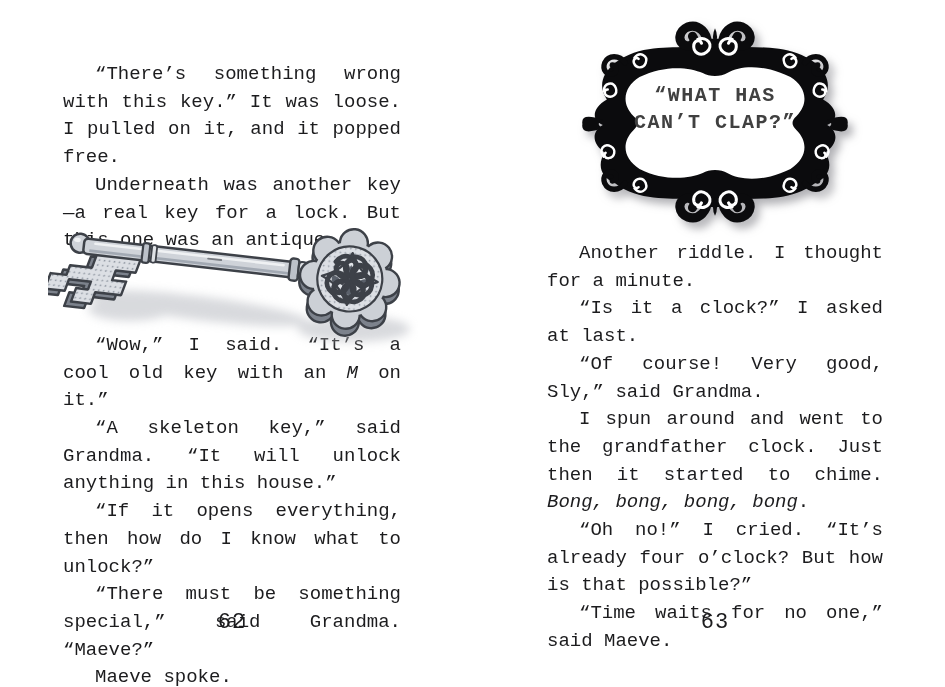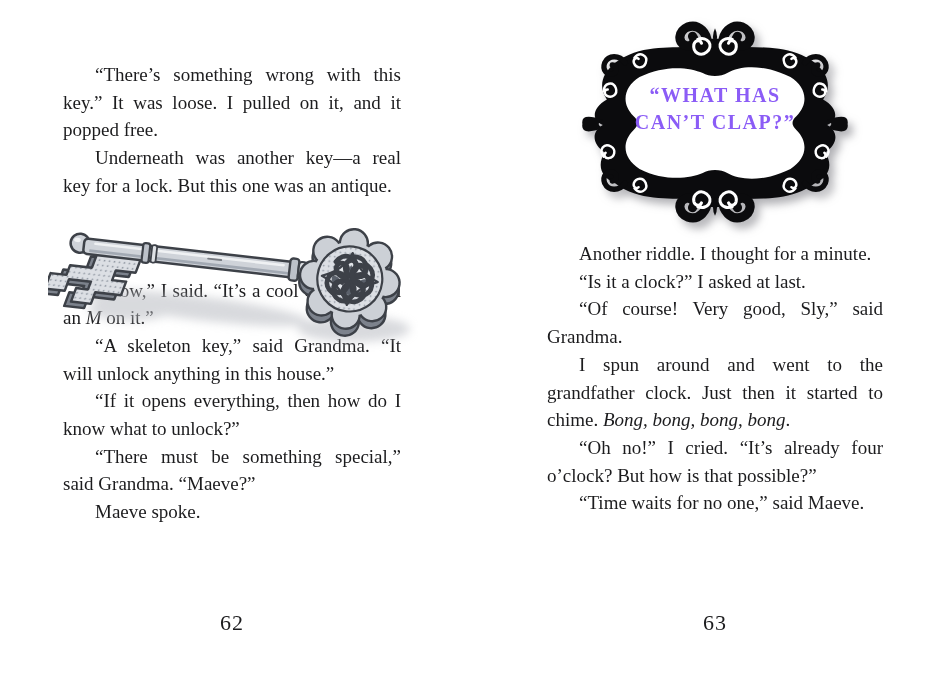--- a/index.html
+++ b/index.html
@@ -1,34 +1,34 @@
 <!DOCTYPE html>
 <html style="--paper: #ffffff; --ink: #1c1c1e; --frame-black: #0b0b0d; --key-outline: #3d4148; --key-light: #cfd3d9; --key-mid: #b5bac2; --key-dark: #7c828c; --shadow: #c9ccd2;"><head>
 <meta charset="utf-8">
 <style>
   html,body{margin:0;padding:0;background:#ffffff;}
   .spread{
     position:relative;width:945px;height:687px;background:var(--paper,#ffffff);
-    font-family:Liberation Serif, serif;color:var(--ink,#1c1c1e);overflow:hidden;
+    font-family:Liberation Mono, monospace;color:var(--ink,#1c1c1e);overflow:hidden;
   }
   .col{position:absolute;text-align:justify;font-size:19px;line-height:27.7px;}
   .col p{margin:0;text-indent:32px;}
   .col p em{font-style:italic;}
   #left-col{left:63px;top:61px;width:338px;}
   #right-col{left:547px;top:240px;width:336px;}
   p.after-art{margin-top:77px;}
   .pagenum{position:absolute;font-size:22px;text-align:center;letter-spacing:1px;}
   #pagenum-left{left:63px;top:610px;width:338px;}
   #pagenum-right{left:547px;top:610px;width:336px;}
   #key-art{position:absolute;left:48px;top:196px;width:370px;height:160px;}
   #riddle-frame{position:absolute;left:576px;top:20px;width:278px;height:208px;}
   #riddle-frame svg{filter:drop-shadow(5px 6px 4px rgba(100,100,108,.5));}
   #riddle-text{
     position:absolute;left:0;top:62px;width:100%;text-align:center;
-    font-weight:700;font-size:20px;line-height:27px;letter-spacing:1.5px;color:#8b5cf6;
+    font-weight:700;font-size:20px;line-height:27px;letter-spacing:1.5px;color:#404040;
   }
   #riddle-text .rline{display:block;}
 </style>
 </head>
 <body>
 
 <div class="spread">
 
   <div>
     <div class="col" id="left-col">

